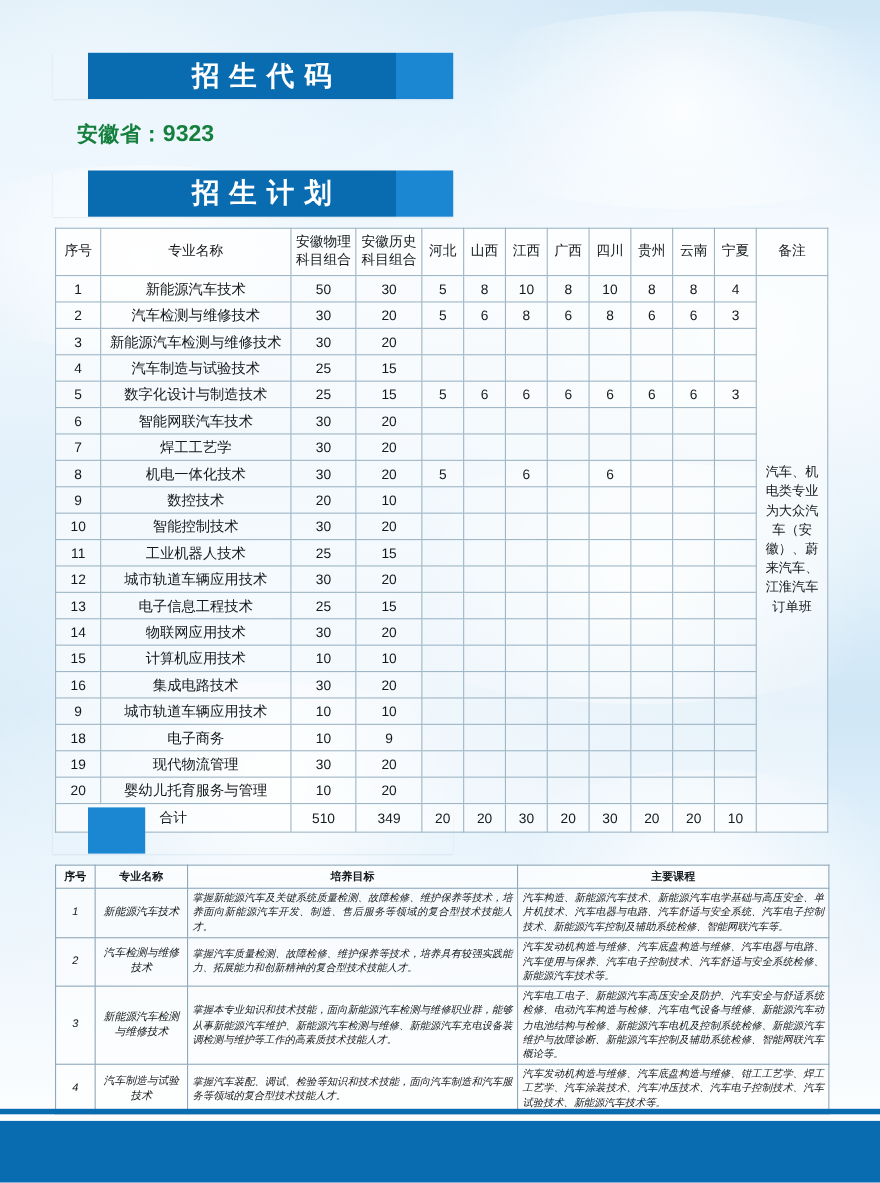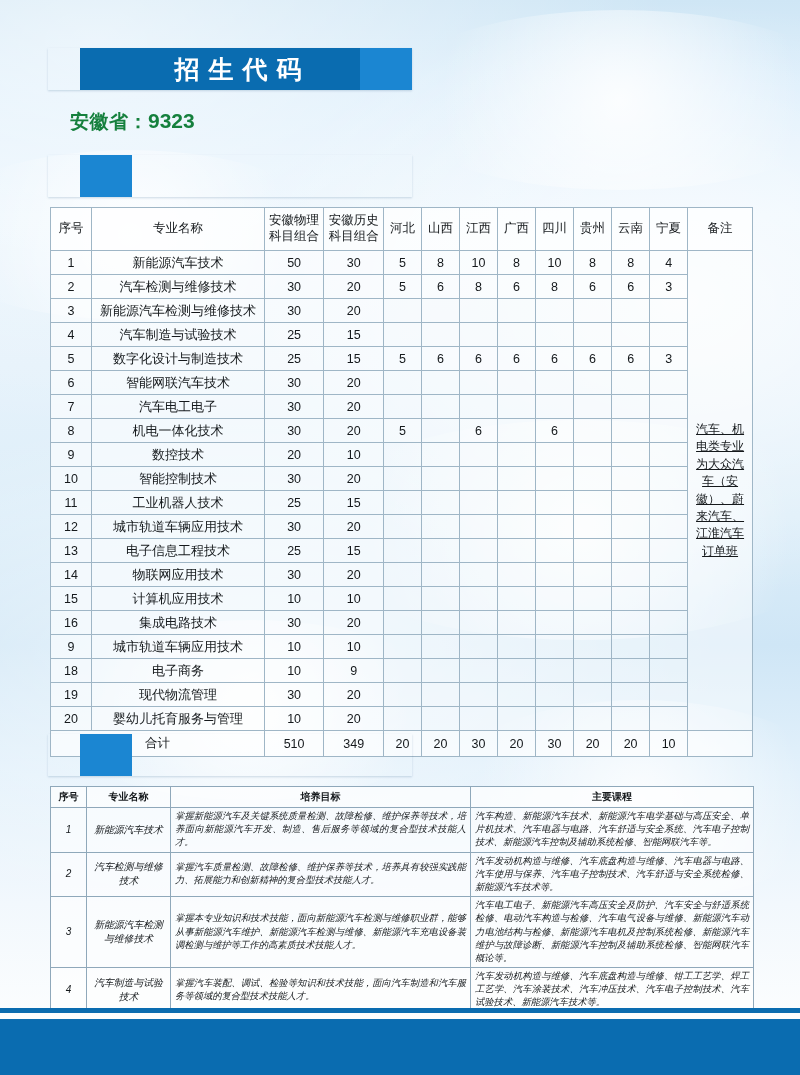--- a/index.html
+++ b/index.html
@@ -139,21 +139,20 @@
   table.plan tr.total-row td {
     height: 25px;
     background: rgba(255,255,255,0.5);
   }
   table.plan td.remark-cell {
     font-size: 12px;
     line-height: 1.45;
     padding: 0 3px;
     vertical-align: middle;
     background: rgba(255,255,255,0.28);
-    text-decoration: underline;
   }
   table.plan td.empty-cell { background: rgba(255,255,255,0.26); }
 
   
   .intro-wrap {
     position: absolute;
     left: 50px;
     top: 786px;
     width: 703px;
   }
@@ -221,20 +220,23 @@
     <span class="banner-text">招生代码</span>
   </div>
   <div class="banner-tail"></div>
 </div>
 
 <div class="code-line">
   <span>安徽省：</span><span class="code-num">9323</span>
 </div>
 
 <div class="banner" id="banner-plan">
+  <div class="banner-main">
+    <span class="banner-text">招生计划</span>
+  </div>
   <div class="banner-tail"></div>
 </div>
 
 <div class="plan-wrap">
   <table class="plan">
     <colgroup>
       <col style="width:40px">
         <col style="width:168px">
       <col style="width:58px">
         <col style="width:58px">
@@ -352,21 +354,21 @@
           <td class="empty-cell"></td>
           <td class="empty-cell"></td>
           <td class="empty-cell"></td>
           <td class="empty-cell"></td>
           <td class="empty-cell"></td>
           <td class="empty-cell"></td>
           <td class="empty-cell"></td>
         </tr>
         <tr>
           <td>7</td>
-          <td class="major-name">汽车电工电子</td>
+          <td class="major-name">焊工工艺学</td>
           <td>30</td>
           <td>20</td>
           <td class="empty-cell"></td>
           <td class="empty-cell"></td>
           <td class="empty-cell"></td>
           <td class="empty-cell"></td>
           <td class="empty-cell"></td>
           <td class="empty-cell"></td>
           <td class="empty-cell"></td>
           <td class="empty-cell"></td>

